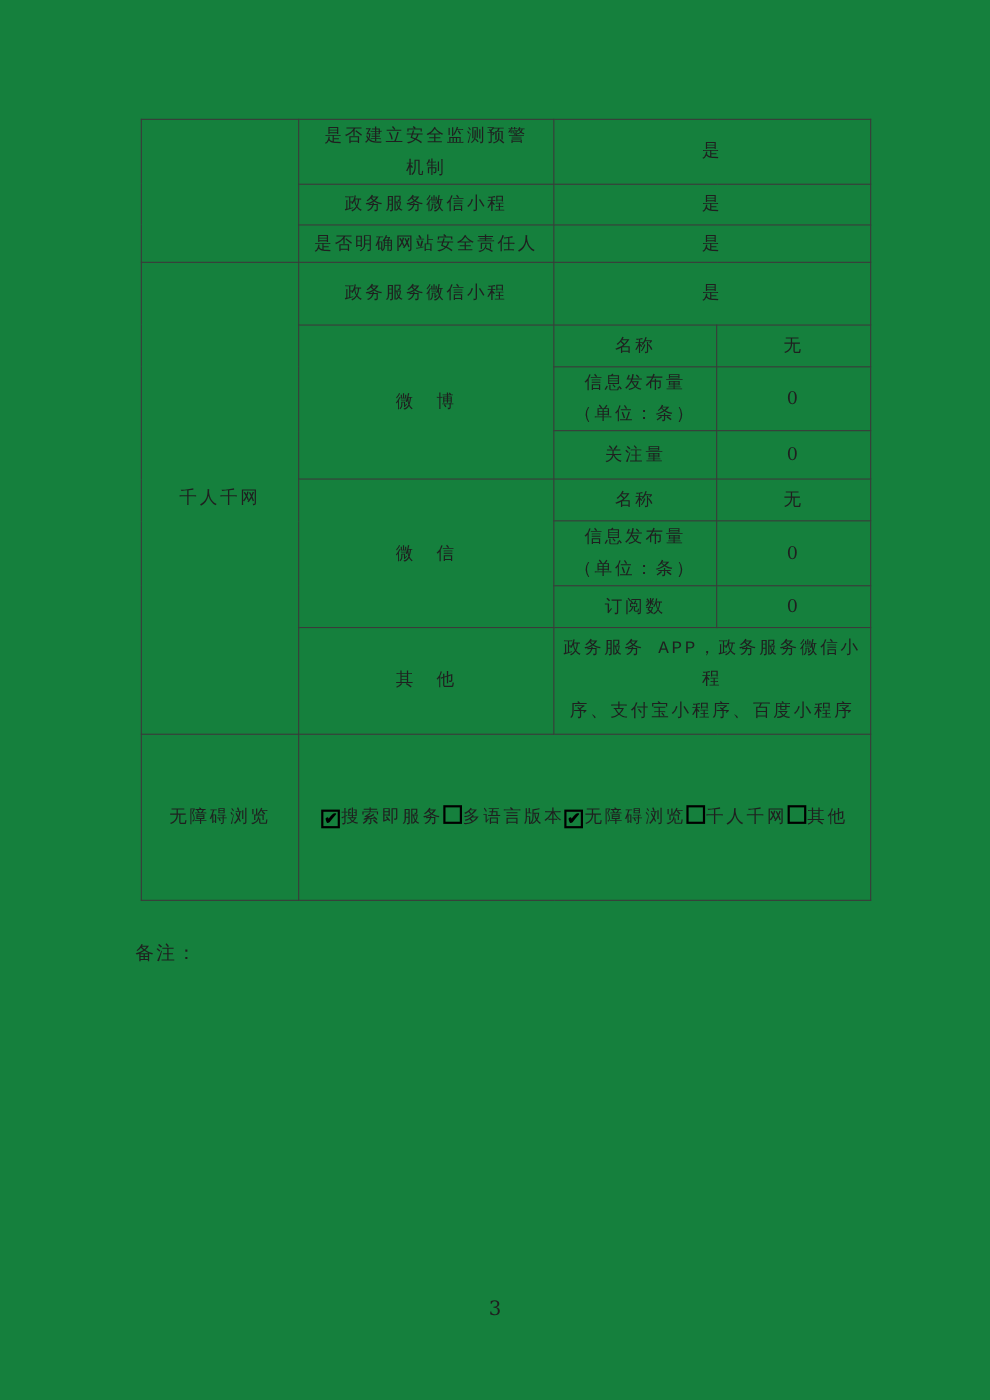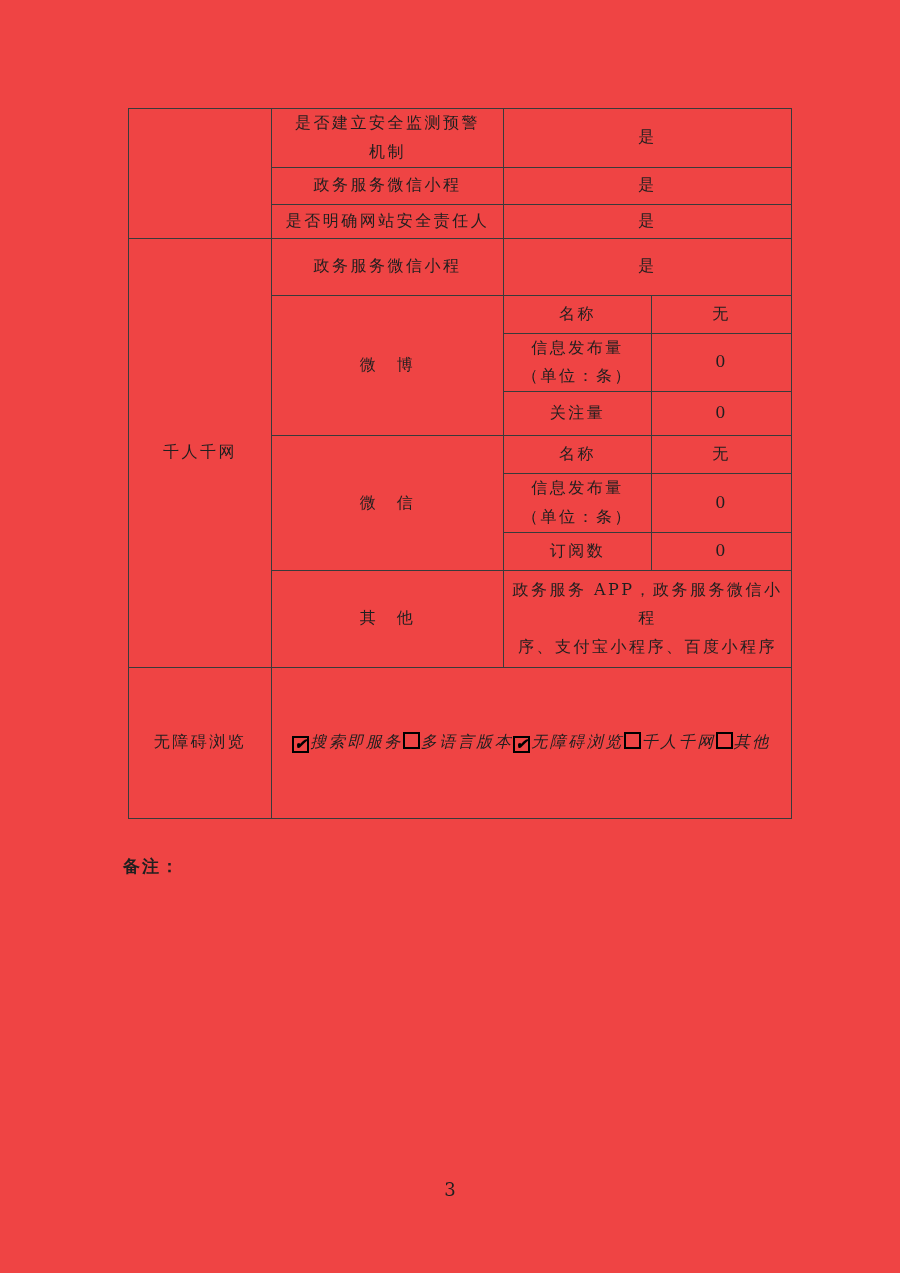--- a/index.html
+++ b/index.html
@@ -2,61 +2,61 @@
 <html><head>
 <meta charset="utf-8">
 <style>
   html, body { margin: 0; padding: 0; }
   body {
     width: 900px; height: 1273px;
     background: #ffffff;
     font-family: "DejaVu Serif", "Liberation Serif", serif;
     color: #1f1f1f;
   }
-  .page { position: relative; width: 900px; height: 1273px; background: #ef4444; overflow: hidden; }
+  .page { position: relative; width: 900px; height: 1273px; background: #15803d; overflow: hidden; }
 
   table.report {
     position: absolute; left: 128px; top: 108px;
     width: 663px;
     border-collapse: collapse;
     table-layout: fixed;
   }
   table.report td {
     border: 1px solid #3a3a3a;
     text-align: center;
     vertical-align: middle;
     font-size: 16px;
     line-height: 1.8;
     letter-spacing: 2.5px;
     padding: 0 2px;
     overflow: hidden;
   }
   td.pre { white-space: pre-line; }
-  td.other-val { line-height: 1.9; letter-spacing: 2px; }
-  td.options-cell { letter-spacing: 2px; padding-bottom: 26px; font-style: italic; }
+  td.other-val { line-height: 1.9; letter-spacing: 2px; font-family: Liberation Mono, monospace; }
+  td.options-cell { letter-spacing: 2px; padding-bottom: 26px; }
 
   .cb {
     display: inline-block;
     width: 13px; height: 13px;
     border: 2px solid #000;
     margin: 0 1px 0 0;
     vertical-align: -2px;
     font-size: 15px;
     font-weight: bold;
     line-height: 12px;
     text-align: center;
     letter-spacing: 0;
     color: #000;
     overflow: visible;
   }
   .opt { white-space: nowrap; }
 
   .notes {
     position: absolute; left: 123px; top: 855px;
-    font-size: 17px; font-weight: bold; letter-spacing: 2px;
+    font-size: 17px; font-weight: normal; letter-spacing: 2px;
   }
   .pageno {
     position: absolute; left: 0; top: 1179px; width: 100%;
     text-align: center; font-size: 18px;
   }
 </style>
 </head>
 <body>
 
 <div class="page">

